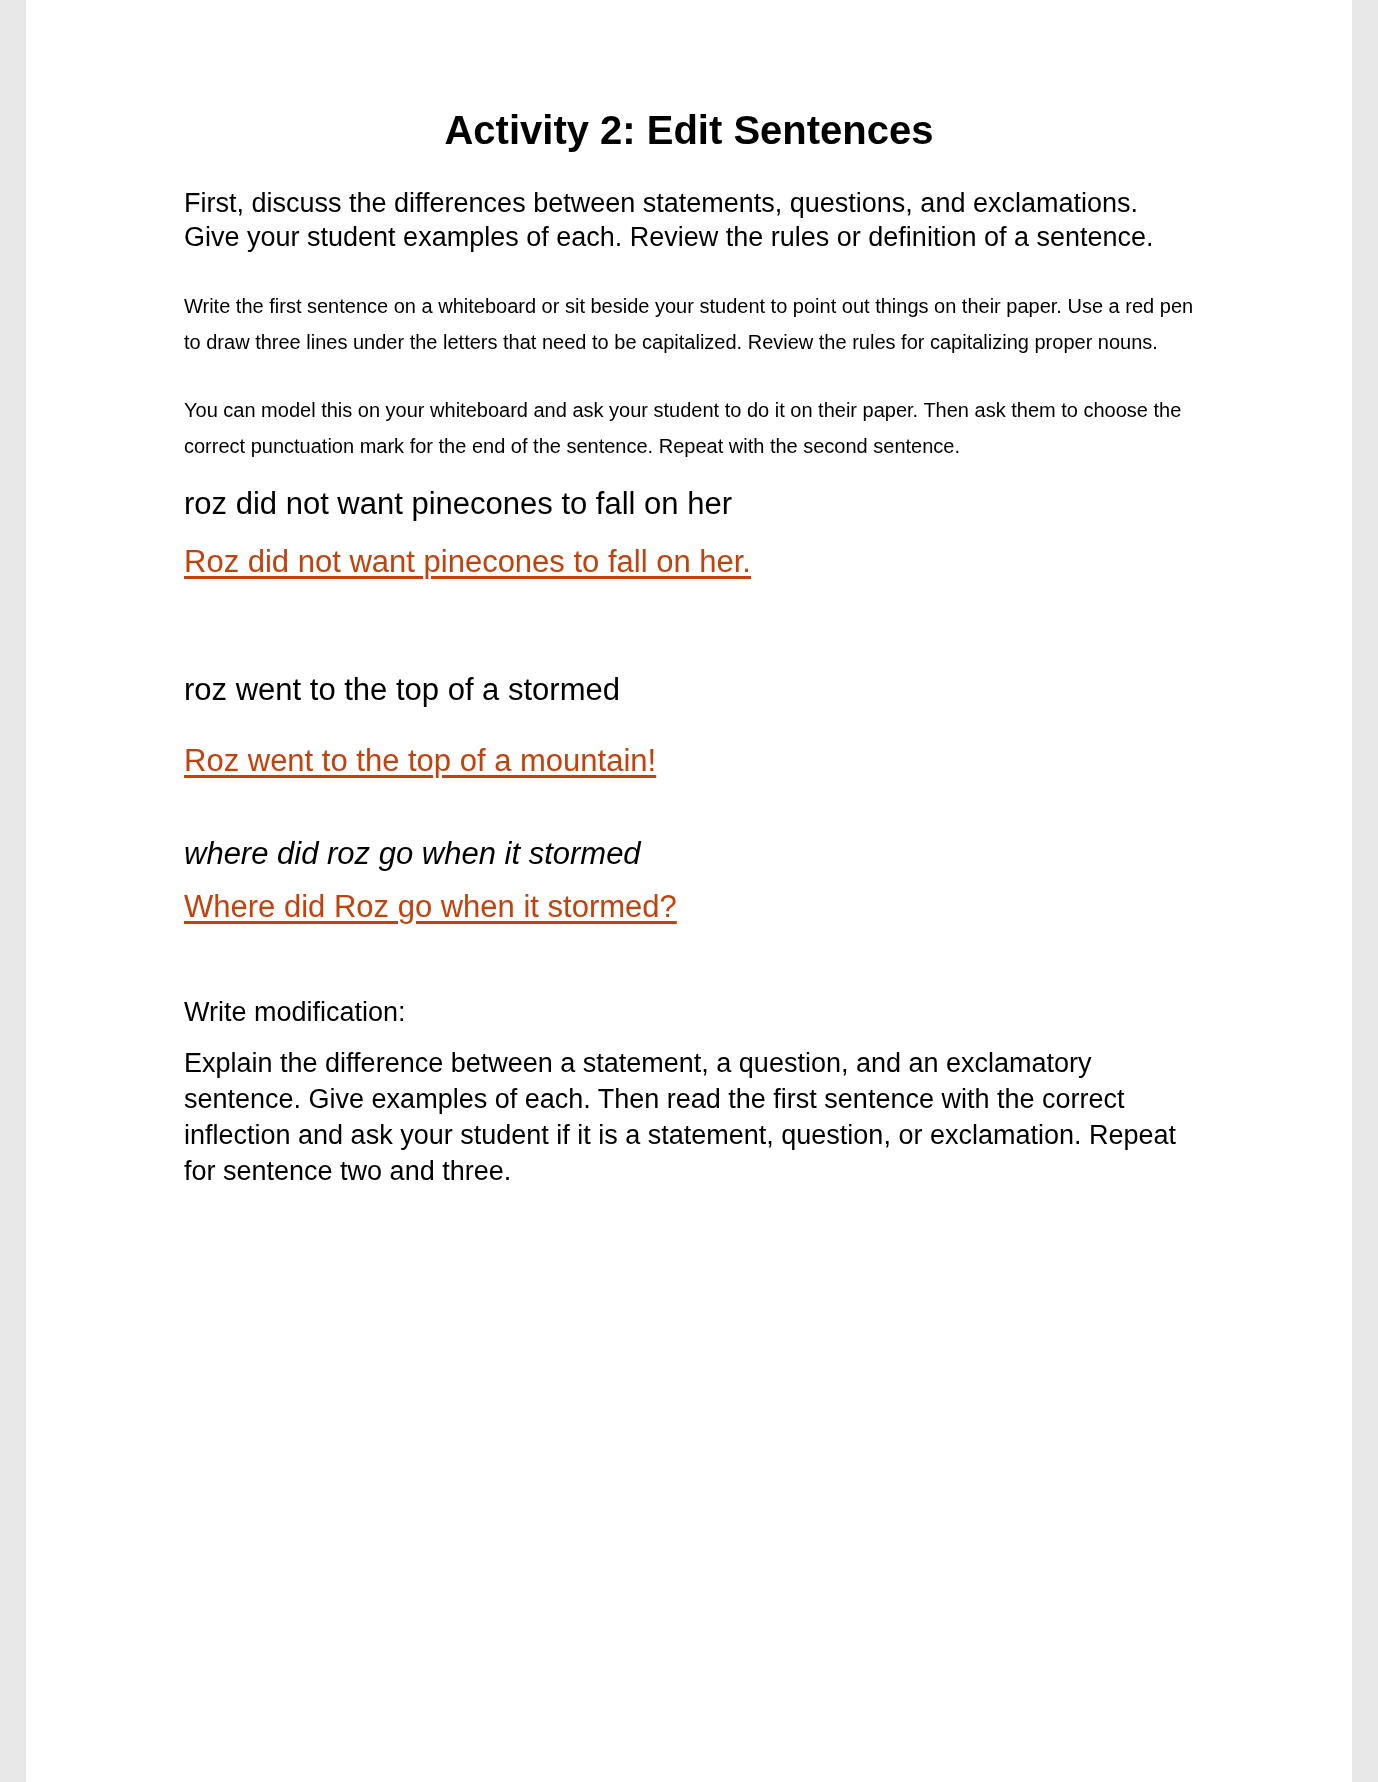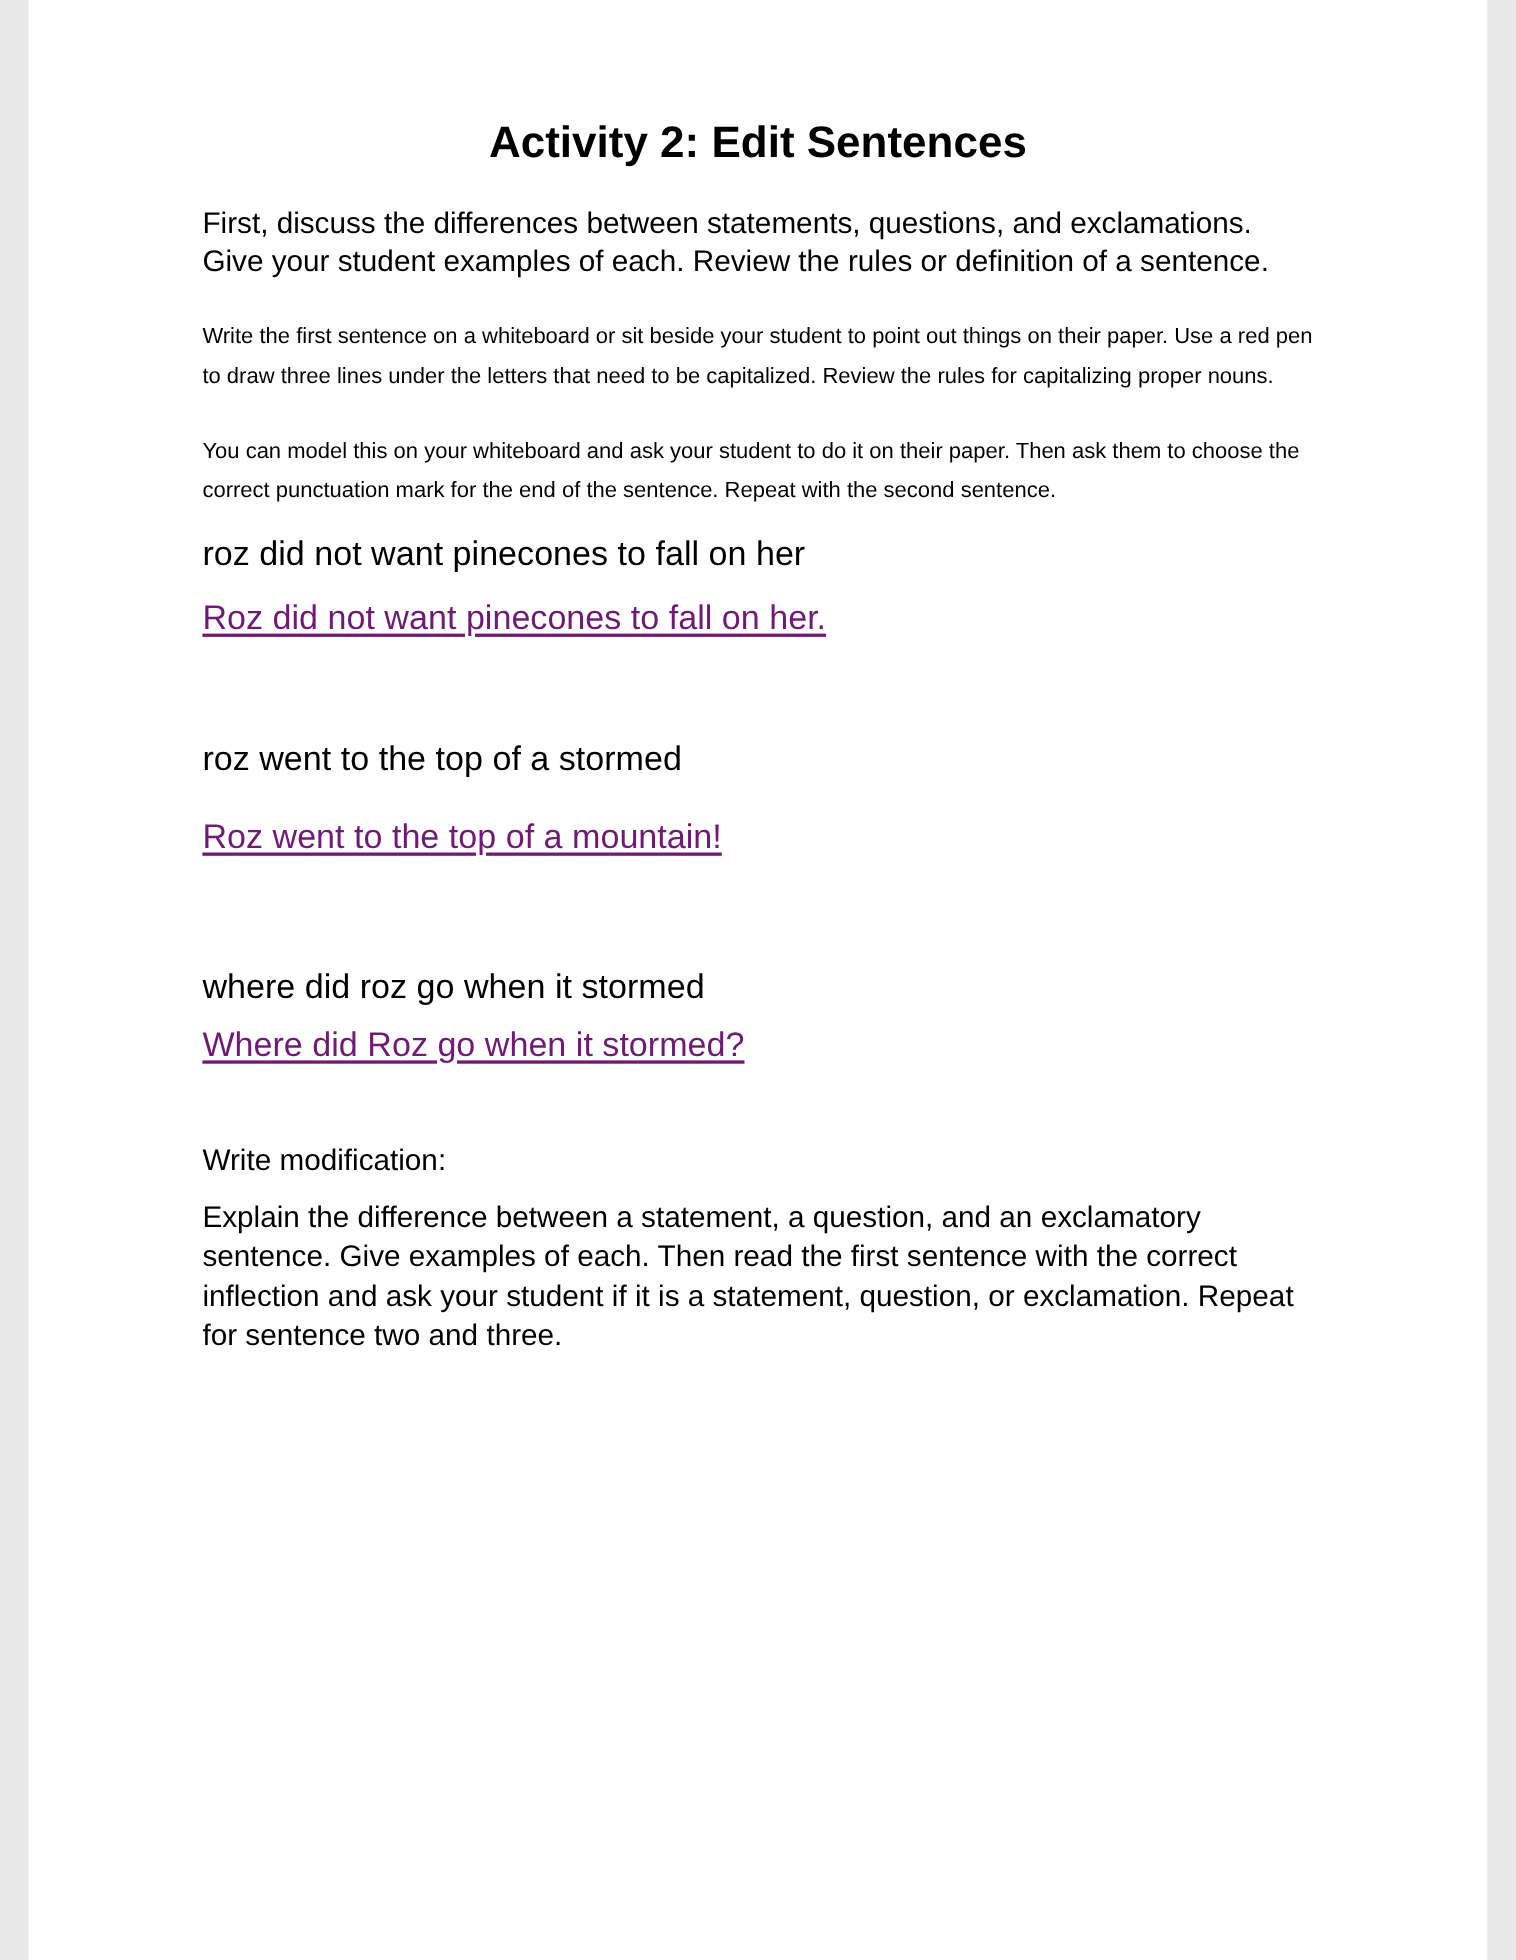--- a/index.html
+++ b/index.html
@@ -40,30 +40,30 @@
     text-align: left;
   }
   .para-1 { margin-top: 34px; }
   .para-2 { margin-top: 32px; }
 
   .sentence {
     font-size: 31px;
     line-height: 40px;
   }
   .sentence.corrected {
-    color: #701a75;
+    color: #c2410c;
     text-decoration: underline;
     text-underline-offset: 4px;
   }
 
   .ex1-orig      { margin-top: 20px; }
   .ex1-corrected { margin-top: 18px; }
   .ex2-orig      { margin-top: 88px; }
   .ex2-corrected { margin-top: 31px; }
-  .ex3-orig      { margin-top: 96px; }
+  .ex3-orig      { margin-top: 53px; font-style: italic; }
   .ex3-corrected { margin-top: 13px; }
 
   .oral-label {
     margin-top: 67px;
     font-size: 27px;
     line-height: 36px;
   }
   .oral-text {
     margin-top: 15px;
     font-size: 27px;

